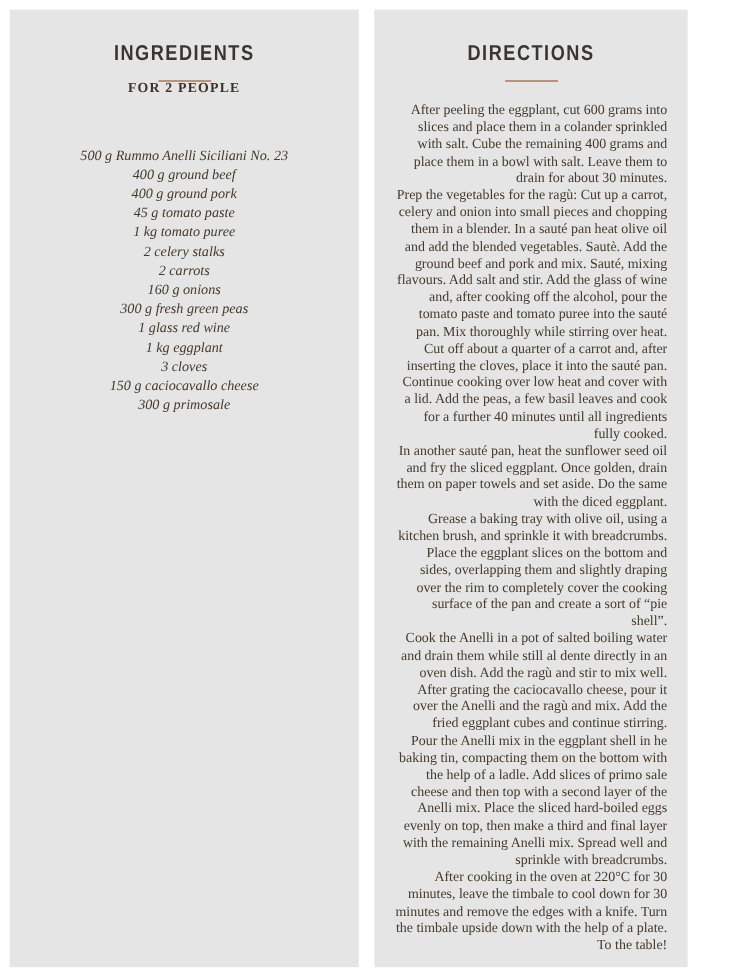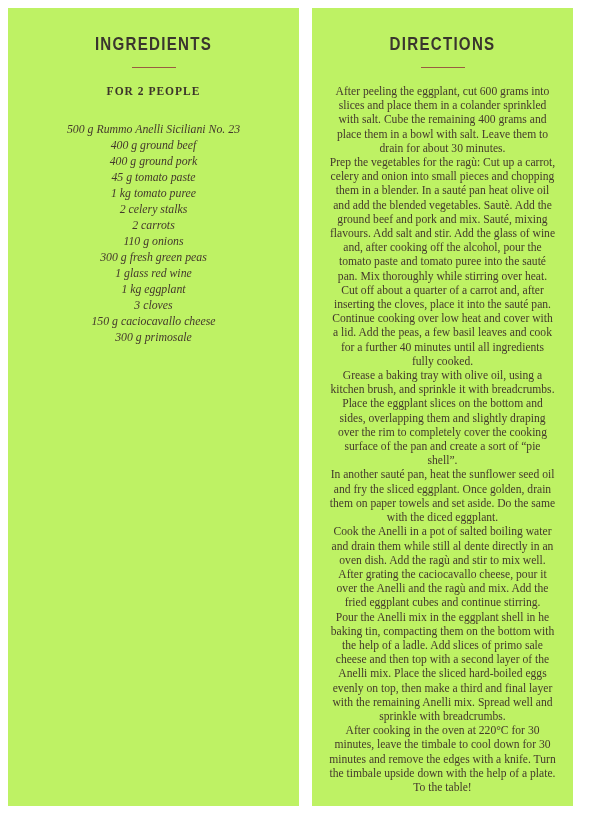--- a/index.html
+++ b/index.html
@@ -14,21 +14,21 @@
     position: relative;
     width: 616px;
     height: 814px;
     background: #ffffff;
     overflow: hidden;
   }
   .panel {
     position: absolute;
     top: 8px;
     height: 798px;
-    background: #bef264;
+    background: #e5e5e5;
     box-sizing: border-box;
     overflow: hidden;
     text-align: center;
   }
   .panel.left {
     left: 8px;
     width: 291px;
     padding: 26px 24px 0 24px;
   }
   .panel.right {
@@ -47,47 +47,46 @@
     transform-origin: center;
     white-space: nowrap;
   }
   .rule {
     width: 44px;
     height: 0;
     border-top: 1.6px solid #9a5c41;
     margin: 12px auto 0 auto;
   }
   .serving {
-    margin-top: 17px;
     font-family: "Liberation Serif", serif;
     font-weight: 700;
     font-size: 11.5px;
     letter-spacing: 1px;
     color: #3c342a;
   }
   ul.ingredients {
     list-style: none;
-    margin: 24px 0 0 0;
+    margin: 41px 0 0 0;
     padding: 0;
   }
   ul.ingredients li {
     font-style: italic;
     font-size: 11.8px;
     line-height: 16px;
     color: #44392c;
   }
   .paragraphs {
     margin-top: 17px;
   }
   .paragraphs p {
     margin: 0;
     font-size: 11.6px;
     line-height: 14.2px;
     color: #44392c;
-    text-align: center;
+    text-align: right;
   }
   a.all-recipes {
     display: inline-block;
     margin-top: 16px;
     font-family: "Liberation Sans", sans-serif;
     font-weight: 700;
     font-size: 15px;
     letter-spacing: 1px;
     color: #d13c37;
     text-decoration: none;
@@ -112,39 +111,39 @@
     <div class="rule"></div>
     <div class="serving">FOR 2 PEOPLE</div>
     <ul class="ingredients">
       <li>500 g Rummo Anelli Siciliani No. 23</li>
       <li>400 g ground beef</li>
       <li>400 g ground pork</li>
       <li>45 g tomato paste</li>
       <li>1 kg tomato puree</li>
       <li>2 celery stalks</li>
       <li>2 carrots</li>
-      <li>110 g onions</li>
+      <li>160 g onions</li>
       <li>300 g fresh green peas</li>
       <li>1 glass red wine</li>
       <li>1 kg eggplant</li>
       <li>3 cloves</li>
       <li>150 g caciocavallo cheese</li>
       <li>300 g primosale</li>
     </ul>
   </section>
 
   <section class="panel right">
     <h2 class="section-title">DIRECTIONS</h2>
     <div class="rule"></div>
     <div class="paragraphs">
       <p>After peeling the eggplant, cut 600 grams into slices and place them in a colander sprinkled with salt. Cube the remaining 400 grams and place them in a bowl with salt. Leave them to drain for about 30 minutes.</p>
       <p>Prep the vegetables for the ragù: Cut up a carrot, celery and onion into small pieces and chopping them in a blender. In a sauté pan heat olive oil and add the blended vegetables. Sautè. Add the ground beef and pork and mix. Sauté, mixing flavours. Add salt and stir. Add the glass of wine and, after cooking off the alcohol, pour the tomato paste and tomato puree into the sauté pan. Mix thoroughly while stirring over heat.</p>
       <p>Cut off about a quarter of a carrot and, after inserting the cloves, place it into the sauté pan. Continue cooking over low heat and cover with a lid. Add the peas, a few basil leaves and cook for a further 40 minutes until all ingredients fully cooked.</p>
+      <p>In another sauté pan, heat the sunflower seed oil and fry the sliced eggplant. Once golden, drain them on paper towels and set aside. Do the same with the diced eggplant.</p>
       <p>Grease a baking tray with olive oil, using a kitchen brush, and sprinkle it with breadcrumbs. Place the eggplant slices on the bottom and sides, overlapping them and slightly draping over the rim to completely cover the cooking surface of the pan and create a sort of “pie shell”.</p>
-      <p>In another sauté pan, heat the sunflower seed oil and fry the sliced eggplant. Once golden, drain them on paper towels and set aside. Do the same with the diced eggplant.</p>
       <p>Cook the Anelli in a pot of salted boiling water and drain them while still al dente directly in an oven dish. Add the ragù and stir to mix well.</p>
       <p>After grating the caciocavallo cheese, pour it over the Anelli and the ragù and mix. Add the fried eggplant cubes and continue stirring.</p>
       <p>Pour the Anelli mix in the eggplant shell in he baking tin, compacting them on the bottom with the help of a ladle. Add slices of primo sale cheese and then top with a second layer of the Anelli mix. Place the sliced hard-boiled eggs evenly on top, then make a third and final layer with the remaining Anelli mix. Spread well and sprinkle with breadcrumbs.</p>
       <p>After cooking in the oven at 220°C for 30 minutes, leave the timbale to cool down for 30 minutes and remove the edges with a knife. Turn the timbale upside down with the help of a plate. To the table!</p>
     </div>
     <a class="all-recipes">
       <span class="brace">{</span><span>ALL RECIPES</span><span class="brace">}</span>
     </a>
   </section>
 

